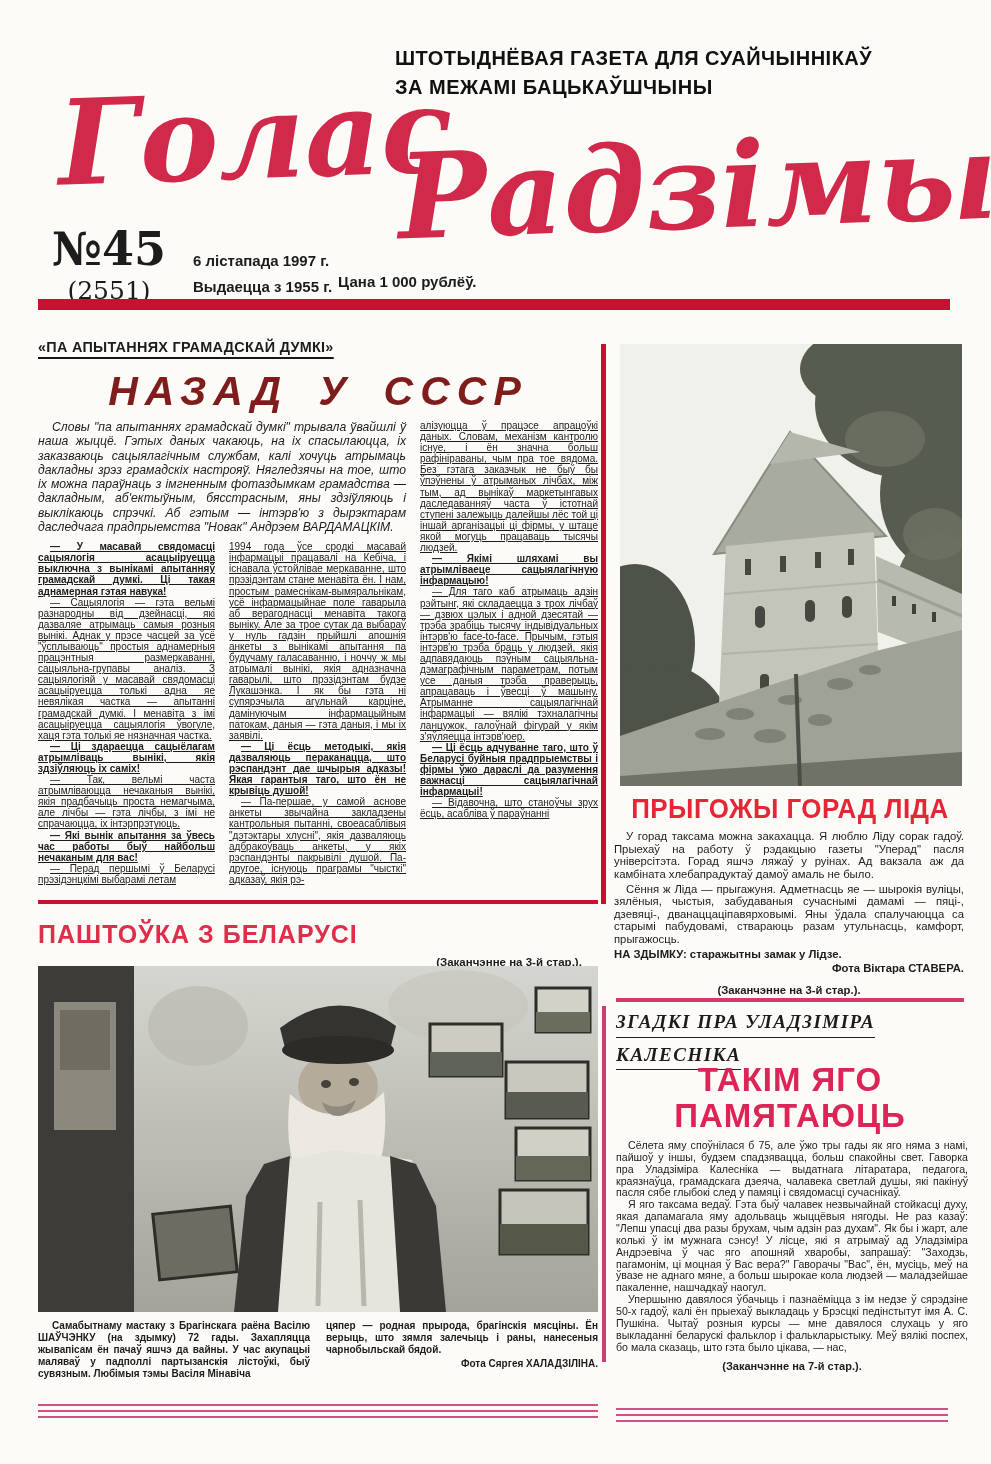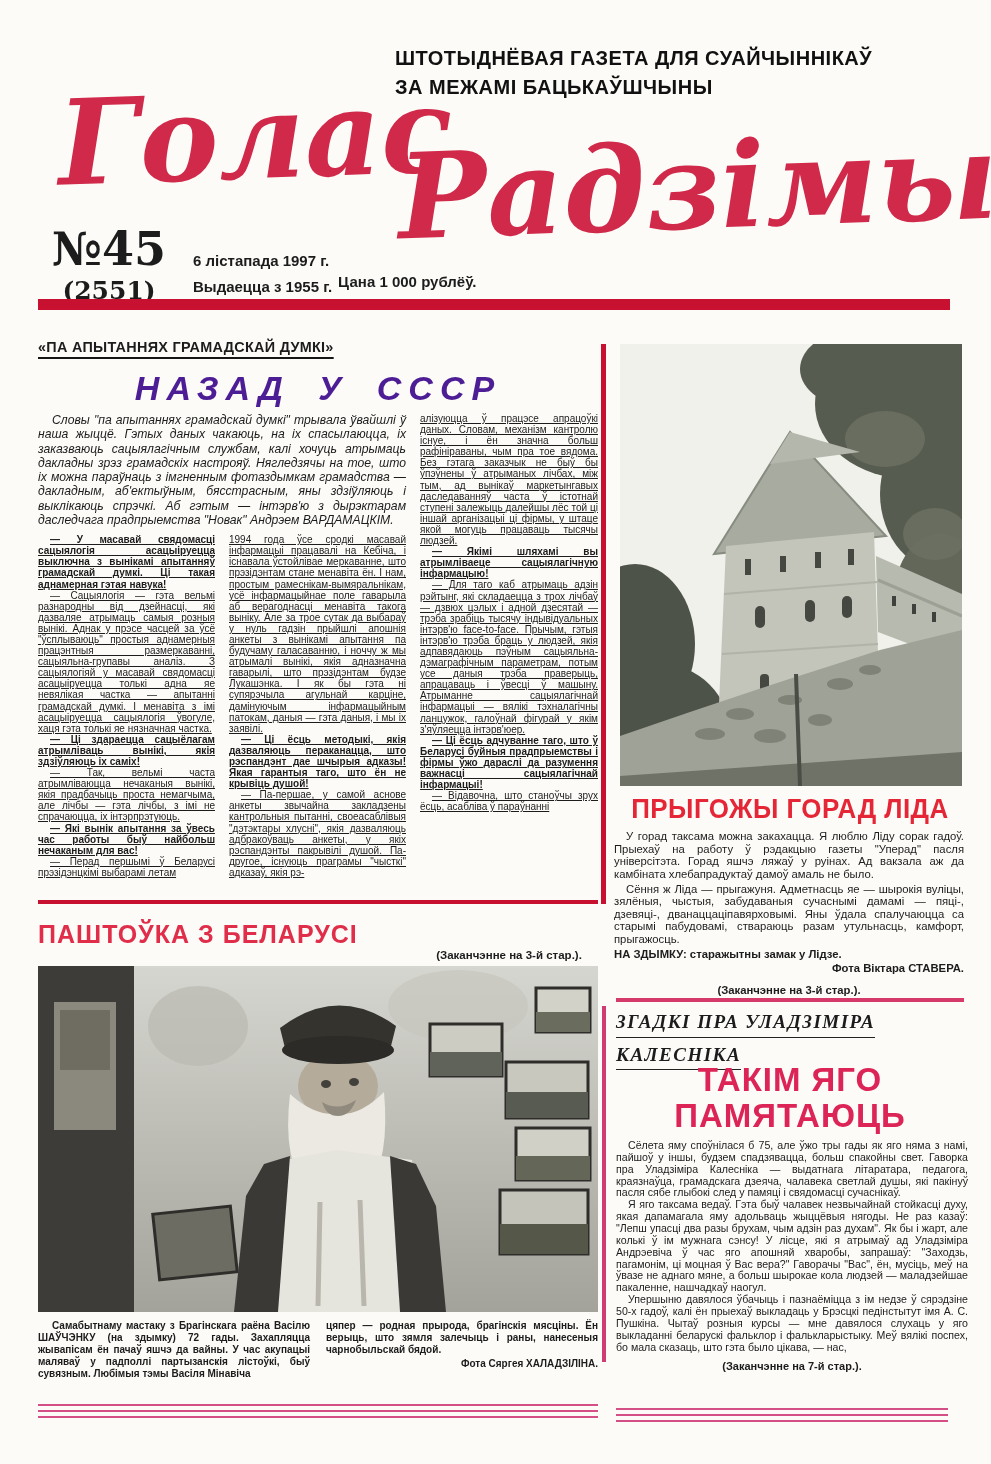--- a/index.html
+++ b/index.html
@@ -10,41 +10,41 @@
   }
   
   .tagline { position:absolute; top:44px; left:395px; width:555px; text-align:left;
     font-size:20px; font-weight:700; letter-spacing:.5px; line-height:1.45; color:#111; }
   .logo-word { position:absolute; font-family:"DejaVu Serif", serif; font-style:italic;
     font-weight:700; color:#d0294a; line-height:1; white-space:nowrap; }
   .logo-w1 { left:58px; top:78px; font-size:118px; transform:rotate(-2deg); }
   .logo-w2 { left:398px; top:128px; font-size:118px; transform:rotate(-2deg); }
   .issue { position:absolute; left:52px; top:226px; text-align:center; font-family:"DejaVu Serif", serif; }
   .issue-no { font-size:46px; font-weight:700; line-height:1; }
-  .issue-total { font-size:25px; font-weight:700; margin-top:4px; }
+  .issue-total { font-size:25px; font-weight:400; margin-top:4px; }
   .pubinfo { position:absolute; left:193px; top:248px; font-size:15px; font-weight:700; line-height:1.75; }
   .price { position:absolute; left:338px; top:273px; font-size:15px; font-weight:700; }
   .bar-red-top { position:absolute; left:38px; top:299px; width:912px; height:11px; background:#c81031; }
 
   
   .vrule-top { position:absolute; left:601px; top:344px; width:5px; height:560px; background:#c81031; }
   .vrule-bottom { position:absolute; left:602px; top:1006px; width:4px; height:356px; background:#cf3b72; }
   .hr-red-main { position:absolute; left:38px; top:900px; width:560px; height:4px; background:#c81031; }
   .hr-pink-lida { position:absolute; left:616px; top:998px; width:348px; height:4px; background:#d63a6a; }
   .triple { position:absolute; }
   .triple div { height:2px; background:#d44f86; margin-bottom:4px; }
   .triple-left { left:38px; top:1404px; width:560px; }
   .triple-right { left:616px; top:1408px; width:332px; }
 
   
   .article-main { position:absolute; left:38px; top:338px; width:560px; }
   .kicker { display:inline-block; font-size:15px; font-weight:700; letter-spacing:.3px;
     border-bottom:2.5px solid #161616; padding-bottom:2px; transform:scaleX(.96); transform-origin:left; }
-  .headline-red { margin:12px 0 6px 0; text-align:center; font-size:34px; font-weight:700;
-    font-style:italic; color:#4c1d95; letter-spacing:7px; word-spacing:12px; line-height:1; }
+  .headline-red { margin:12px 0 6px 0; text-align:center; font-size:41px; font-weight:700;
+    font-style:italic; color:#7f1d1d; letter-spacing:7px; word-spacing:12px; line-height:1; }
   .body-wrap { display:flex; gap:14px; margin-top:8px; }
   .left-two { width:368px; }
   .lead { font-style:italic; font-size:12.2px; line-height:1.17; font-weight:500;
     text-align:justify; margin:0 0 7px 0; text-indent:14px; }
   .twocol { display:flex; gap:14px; }
   .ncol { width:177px; height:382px; overflow:hidden; }
   .col3 { width:178px; height:548px; overflow:hidden; display:flex; flex-direction:column; }
   .col3 .grow { flex:1 1 auto; overflow:hidden; }
   .bp { font-size:10px; line-height:1.11; text-align:justify; margin:0; text-indent:12px;text-decoration:underline; }
   .q { font-weight:700; }

